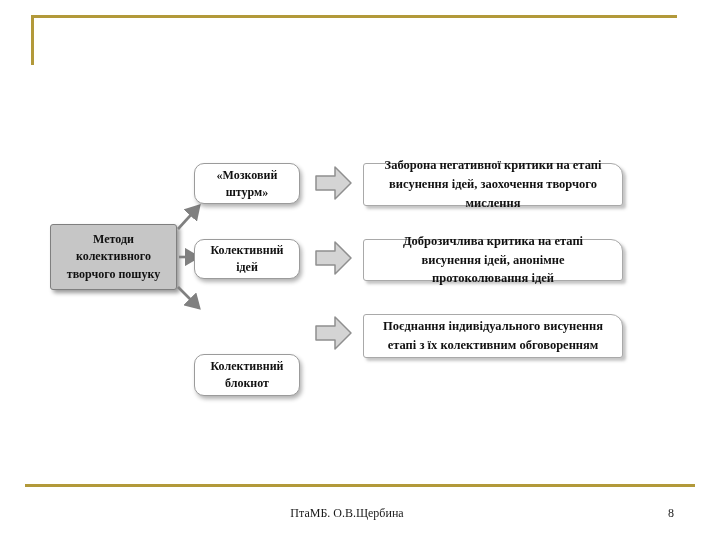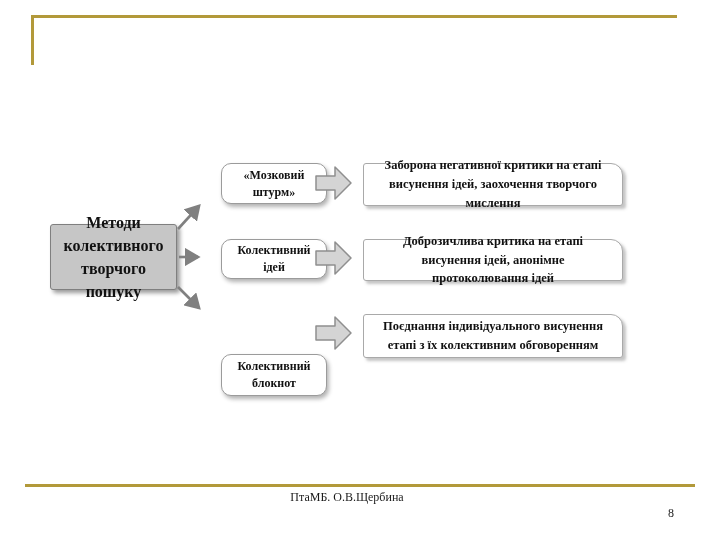--- a/index.html
+++ b/index.html
@@ -27,27 +27,27 @@
   .root-box {
     position: absolute; left: 50px; top: 224px;
     width: 127px; height: 66px;
     box-sizing: border-box;
     background: #c6c6c6;
     border: 1.5px solid #7f7f7f;
     border-radius: 3px;
     box-shadow: 3px 3px 4px rgba(0,0,0,0.40);
     display: flex; align-items: center; justify-content: center;
     text-align: center;
-    font-weight: bold; font-size: 16px; line-height: 1.45;
+    font-weight: bold; font-size: 12px; line-height: 1.45;
     padding: 2px 4px;
   }
 
   
   .method-box {
-    position: absolute; left: 221px; width: 106px;
+    position: absolute; left: 194px; width: 106px;
     box-sizing: border-box;
     background: #ffffff;
     border: 1.5px solid #9b9b9b;
     border-radius: 10px;
     box-shadow: 2px 3px 4px rgba(0,0,0,0.30);
     display: flex; align-items: center; justify-content: center;
     text-align: center;
     font-weight: bold; font-size: 12px; line-height: 1.4;
     padding: 2px 6px;
   }
@@ -78,21 +78,21 @@
   .block-1 { top: 165px; }
   .block-2 { top: 240px; }
   .block-3 { top: 315px; }
 
   
   .footer-line {
     position: absolute; left: 25px; top: 484px;
     width: 670px; height: 3px; background: #b2993a;
   }
   .footer-text {
-    position: absolute; top: 490px; left: 0; width: 694px;
+    position: absolute; top: 506px; left: 0; width: 694px;
     text-align: center; font-size: 12px; color: #1a1a1a;
   }
   .page-number {
     position: absolute; top: 506px; left: 668px;
     font-size: 12px; color: #1a1a1a;
   }
 </style>
 </head>
 <body>
 

